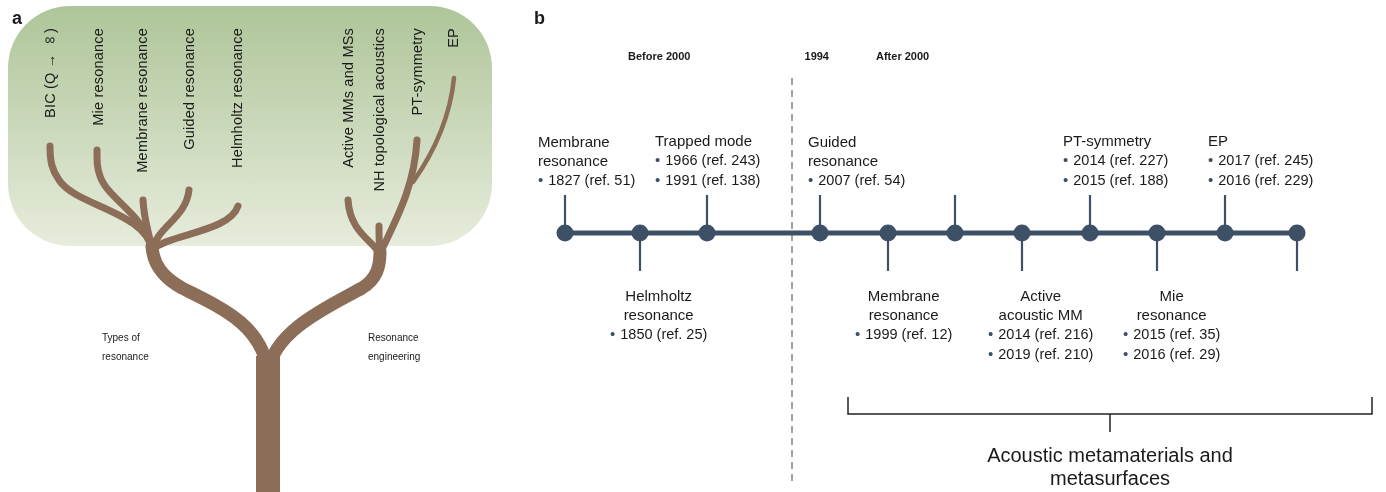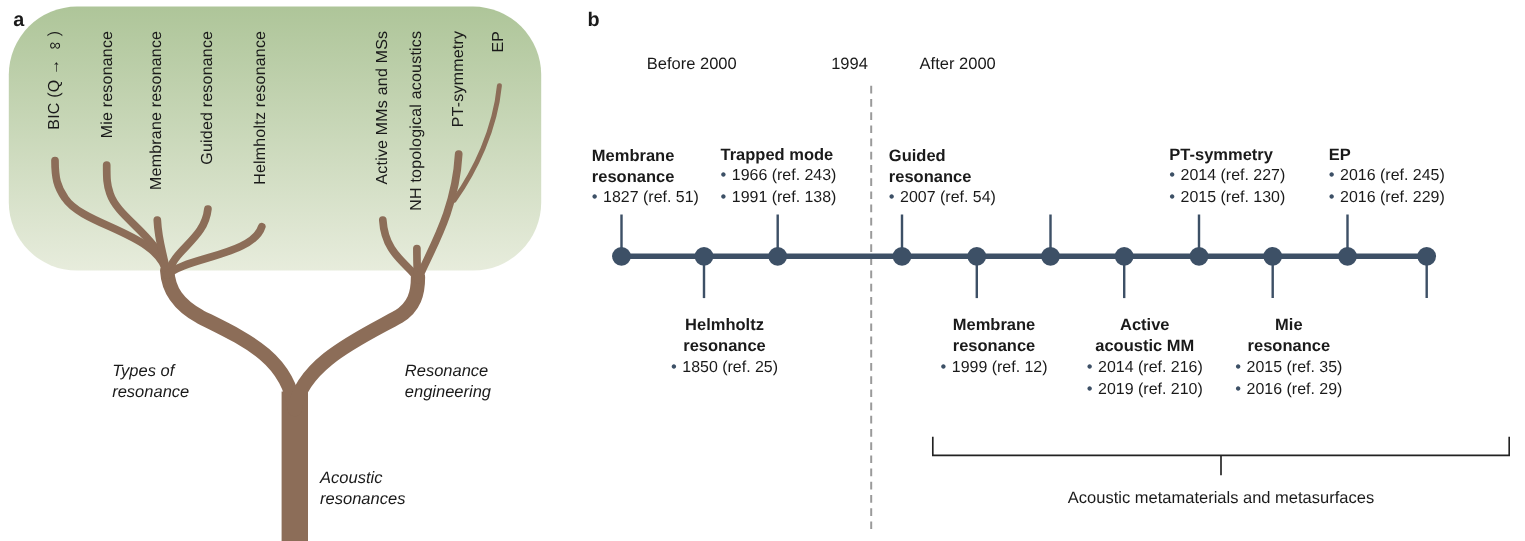--- a/index.html
+++ b/index.html
@@ -2,29 +2,29 @@
 <html><head>
 <meta charset="utf-8">
 <style>
   html,body { margin:0; padding:0; background:#fff; }
   .fig { position:relative; width:1386px; height:492px; background:#fff; overflow:hidden;
          font-family:"Liberation Sans","DejaVu Sans",sans-serif; color:#1a1a1a; }
   .abs { position:absolute; }
   .panel-letter { position:absolute; font-weight:bold; font-size:18px; }
   .vlabel { position:absolute; writing-mode:vertical-rl; transform:rotate(180deg);
             font-size:14.5px; line-height:18px; white-space:nowrap; letter-spacing:0.2px; }
-  .grouplab { position:absolute; font-size:15px; line-height:19px;font-style:italic; }
-  .era { position:absolute; font-weight:normal; font-size:15px; }
+  .grouplab { position:absolute; font-size:10px; line-height:19px; }
+  .era { position:absolute; font-weight:bold; font-size:11px;margin-left:40px; }
   .evt { position:absolute; }
   .evt.above { bottom:302px; }
   .evt.below { top:286px;text-align:center; }
-  .evt .t { font-weight:bold; font-size:15px; line-height:19px; white-space:nowrap; }
+  .evt .t { font-weight:normal; font-size:15px; line-height:19px; white-space:nowrap; }
   .evt .e { font-size:14.5px; line-height:19px; white-space:nowrap; }
   .blt { color:#3d5066; margin-right:5px; font-size:15px; }
-  .bracket-label { position:absolute; font-size:15px; text-align:center; }
+  .bracket-label { position:absolute; font-size:20px; text-align:center; }
 </style>
 </head>
 <body>
 
 <div class="fig">
 
   <div class="panel-letter" style="left:12px;top:8px">a</div>
 
   <svg class="abs" style="left:0;top:0" width="500" height="492" viewBox="0 0 500 492">
     <defs>
@@ -60,24 +60,20 @@
   <div class="vlabel" style="left:408px;top:28px">PT-symmetry</div>
   <div class="vlabel" style="left:444px;top:28px">EP</div>
 
   <div class="grouplab" style="left:102px;top:328px">
     <div>Types of</div>
     <div>resonance</div>
   </div>
   <div class="grouplab" style="left:368px;top:328px">
     <div>Resonance</div>
     <div>engineering</div>
-  </div>
-  <div class="grouplab" style="left:291px;top:425px">
-    <div>Acoustic</div>
-    <div>resonances</div>
   </div>
 
   <div class="panel-letter" style="left:534px;top:8px">b</div>
 
   <div class="era" style="left:588px;top:50px">Before 2000</div>
   <div class="era" style="left:741px;top:50px;width:48px;text-align:right">1994</div>
   <div class="era" style="left:836px;top:50px">After 2000</div>
 
   <svg class="abs" style="left:500px;top:0" width="886" height="492" viewBox="0 0 886 492">
     <line x1="292" y1="78" x2="292" y2="482" stroke="#9a9a9a" stroke-width="1.8" stroke-dasharray="7 5"></line>
@@ -126,26 +122,26 @@
   <div class="evt above" style="left:808px">
     <div class="t">Guided</div>
     <div class="t">resonance</div>
     <div class="e"><span class="blt">•</span><span>2007 (ref. 54)</span></div>
   </div>
 
 
   <div class="evt above" style="left:1063px">
     <div class="t">PT-symmetry</div>
     <div class="e"><span class="blt">•</span><span>2014 (ref. 227)</span></div>
-    <div class="e"><span class="blt">•</span><span>2015 (ref. 130)</span></div>
+    <div class="e"><span class="blt">•</span><span>2015 (ref. 188)</span></div>
   </div>
 
   <div class="evt above" style="left:1208px">
     <div class="t">EP</div>
-    <div class="e"><span class="blt">•</span><span>2016 (ref. 245)</span></div>
+    <div class="e"><span class="blt">•</span><span>2017 (ref. 245)</span></div>
     <div class="e"><span class="blt">•</span><span>2016 (ref. 229)</span></div>
   </div>
 
   <div class="evt below" style="left:610px">
     <div class="t">Helmholtz</div>
     <div class="t">resonance</div>
     <div class="e"><span class="blt">•</span><span>1850 (ref. 25)</span></div>
   </div>
 
   <div class="evt below" style="left:855px">

